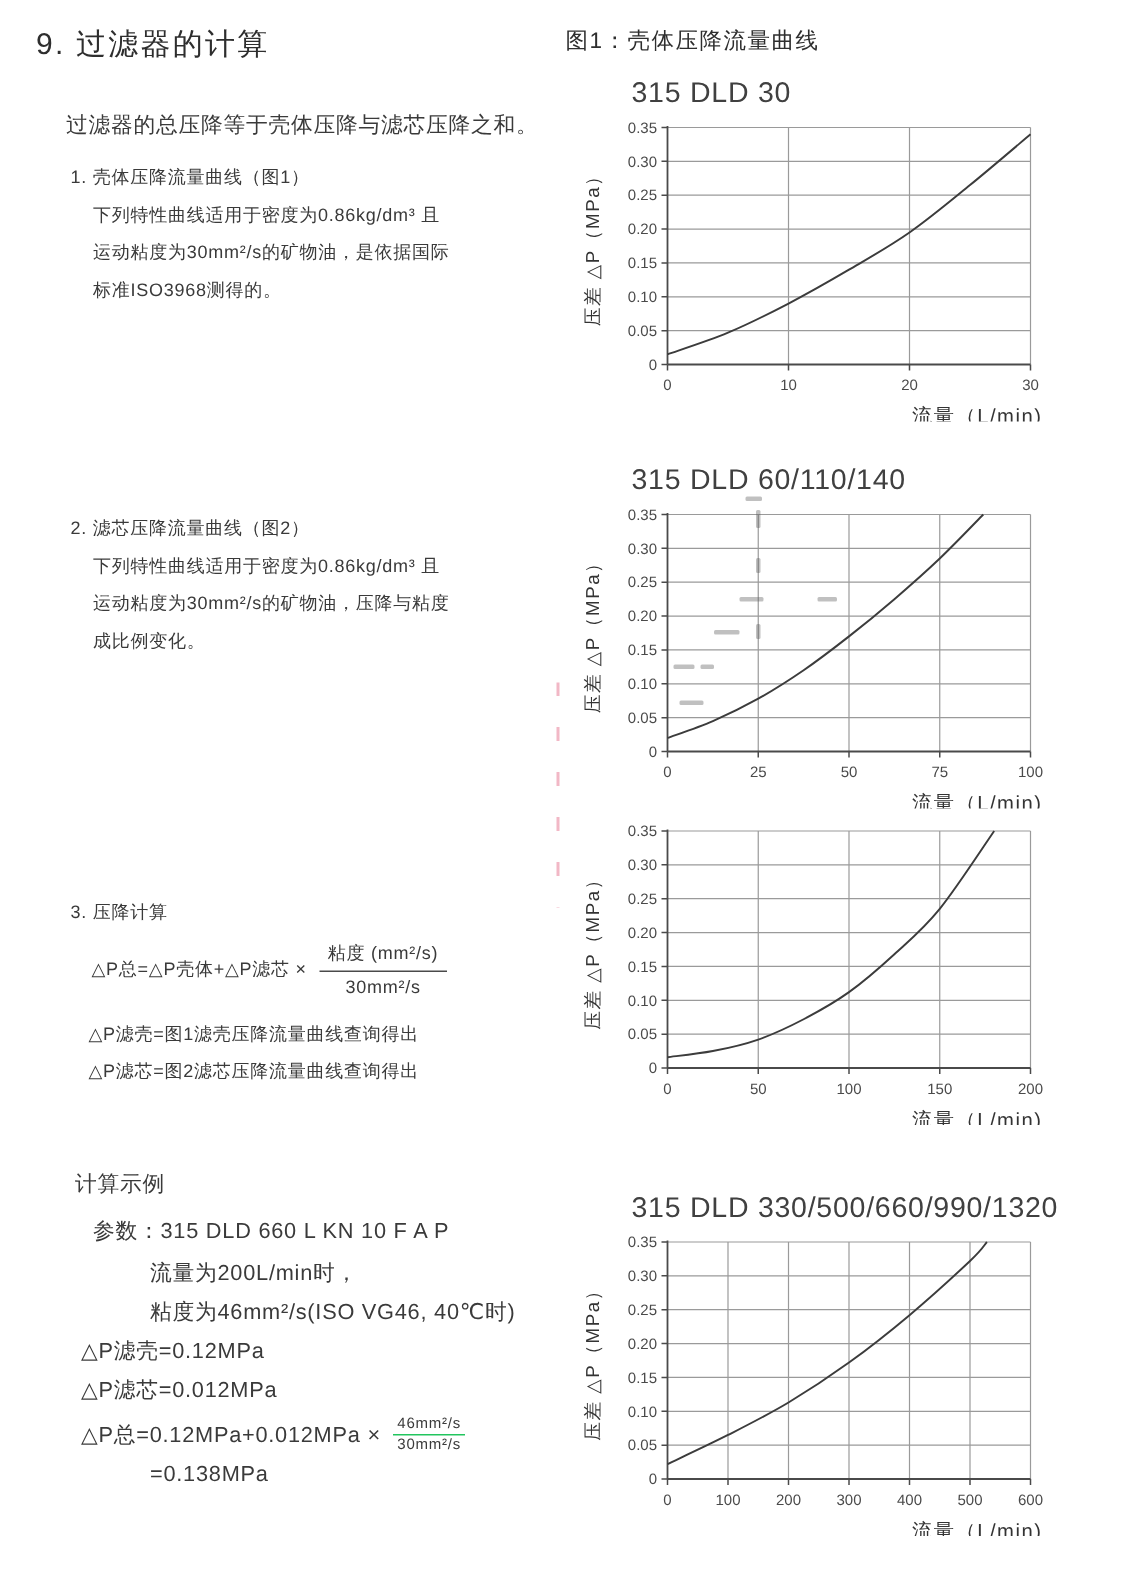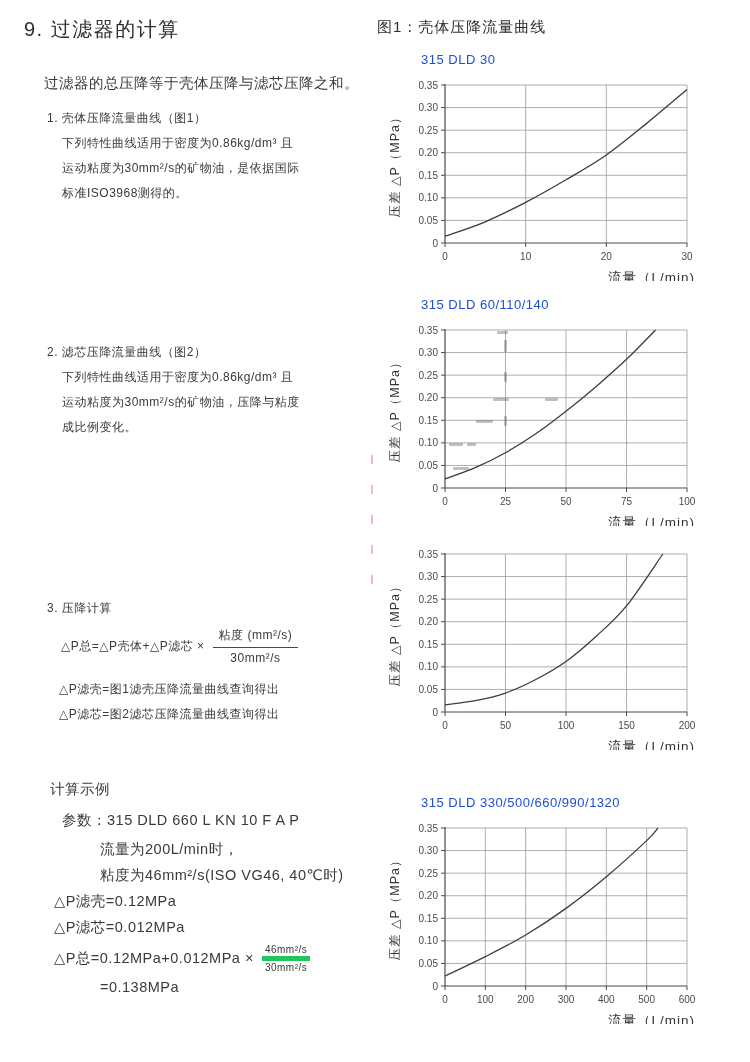--- a/index.html
+++ b/index.html
@@ -25,28 +25,28 @@
   #example { left:50px; top:780px; font-size:14.5px; letter-spacing:0.5px; }
   #example .ex-head { margin-bottom:12px; }
   #example .param-row { margin-left:12px; margin-bottom:6px; }
   #example .indent2 { margin-left:50px; line-height:26px; }
   #example .dp-line { margin-left:4px; line-height:26px; }
   .formula-row { margin-left:14px; margin-top:10px; margin-bottom:12px; display:flex; align-items:center; }
   .frac { display:inline-block; text-align:center; vertical-align:middle; margin-left:8px; }
   .frac .num { display:block; border-bottom:1px solid #4a4a4a; padding:0 6px 3px; }
   .frac .den { display:block; padding-top:3px; }
   .frac-sm { font-size:10px; line-height:11px; }
-  .frac-sm .num { padding:0 3px 1px; border-bottom:5px solid #22c55e; }
+  .frac-sm .num { padding:0 3px 1px; border-bottom:1px solid #22c55e; }
   .frac-sm .den { padding-top:1px; }
   .total-row { margin-left:4px; margin-top:4px; display:flex; align-items:center; }
   .result-line { margin-left:50px; margin-top:6px; }
   
   .fig-header { left:377px; top:18px; font-size:15px; letter-spacing:1px; color:#2e2e2e; }
   .chart-block { left:385px; width:345px; }
-  .chart-title { margin-left:36px; font-size:13px; letter-spacing:0.5px; color:#1d4ed8; height:24px; }
+  .chart-title { margin-left:36px; font-size:19px; letter-spacing:0.5px; color:#404040; height:24px; }
   
   .red-dash {
     left:371px; top:455px; width:2px; height:150px;
     background:repeating-linear-gradient(180deg, rgba(222,77,112,0.40) 0 9px, transparent 9px 30px);
     pointer-events:none;
   }
   .smudge { position:absolute; background:rgba(90,90,90,0.38); border-radius:1px; pointer-events:none; }
 </style>
 </head>
 <body>
@@ -140,21 +140,21 @@
         <text x="140.66666666666669" y="184" text-anchor="middle" font-size="10" fill="#4a4a4a">10</text>
         <line x1="221.33333333333334" y1="167" x2="221.33333333333334" y2="171" stroke="#4a4a4a" stroke-width="1"></line>
         <text x="221.33333333333334" y="184" text-anchor="middle" font-size="10" fill="#4a4a4a">20</text>
         <line x1="302" y1="167" x2="302" y2="171" stroke="#4a4a4a" stroke-width="1"></line>
         <text x="302" y="184" text-anchor="middle" font-size="10" fill="#4a4a4a">30</text>
         <text x="14" y="88" text-anchor="middle" font-size="12.5" fill="#333" transform="rotate(-90 14 88)" letter-spacing="1">压差 △P（MPa）</text>
         <text x="310" y="206" text-anchor="end" font-size="13.5" fill="#333" letter-spacing="1">流量（L/min)</text>
         <path d="M60 160.22857142857143C66.72222222222223 157.82095238095238 86.88888888888889 151.4257142857143 100.33333333333333 145.78285714285715C113.77777777777777 140.14000000000001 127.22222222222221 133.36857142857144 140.66666666666666 126.37142857142857C154.11111111111111 119.3742857142857 167.55555555555554 111.69999999999999 181 103.79999999999998C194.44444444444446 95.89999999999998 207.88888888888886 88.37619047619049 221.33333333333331 78.97142857142858C234.77777777777777 69.56666666666666 248.22222222222223 58.280952380952364 261.6666666666667 47.37142857142855C275.11111111111114 36.46190476190474 295.27777777777777 19.157142857142848 302 13.514285714285705" fill="none" stroke="#3c3c3c" stroke-width="1.3"></path>
       </svg></div>
 </div>
-<div class="abs chart-block" style="top:297px">
+<div class="abs chart-block" style="top:310px">
   <div class="chart-title">315 DLD 60/110/140</div>
   <div class="chart-slot"><svg width="345" height="205" viewBox="0 0 345 205">
         <line x1="60" y1="144.42857142857142" x2="302" y2="144.42857142857142" stroke="#9a9a9a" stroke-width="0.8"></line>
         <line x1="60" y1="121.85714285714286" x2="302" y2="121.85714285714286" stroke="#9a9a9a" stroke-width="0.8"></line>
         <line x1="60" y1="99.28571428571429" x2="302" y2="99.28571428571429" stroke="#9a9a9a" stroke-width="0.8"></line>
         <line x1="60" y1="76.71428571428571" x2="302" y2="76.71428571428571" stroke="#9a9a9a" stroke-width="0.8"></line>
         <line x1="60" y1="54.14285714285714" x2="302" y2="54.14285714285714" stroke="#9a9a9a" stroke-width="0.8"></line>
         <line x1="60" y1="31.571428571428584" x2="302" y2="31.571428571428584" stroke="#9a9a9a" stroke-width="0.8"></line>
         <line x1="60" y1="9" x2="302" y2="9" stroke="#9a9a9a" stroke-width="0.8"></line>
         <line x1="120.5" y1="9" x2="120.5" y2="167" stroke="#9a9a9a" stroke-width="0.8"></line>

